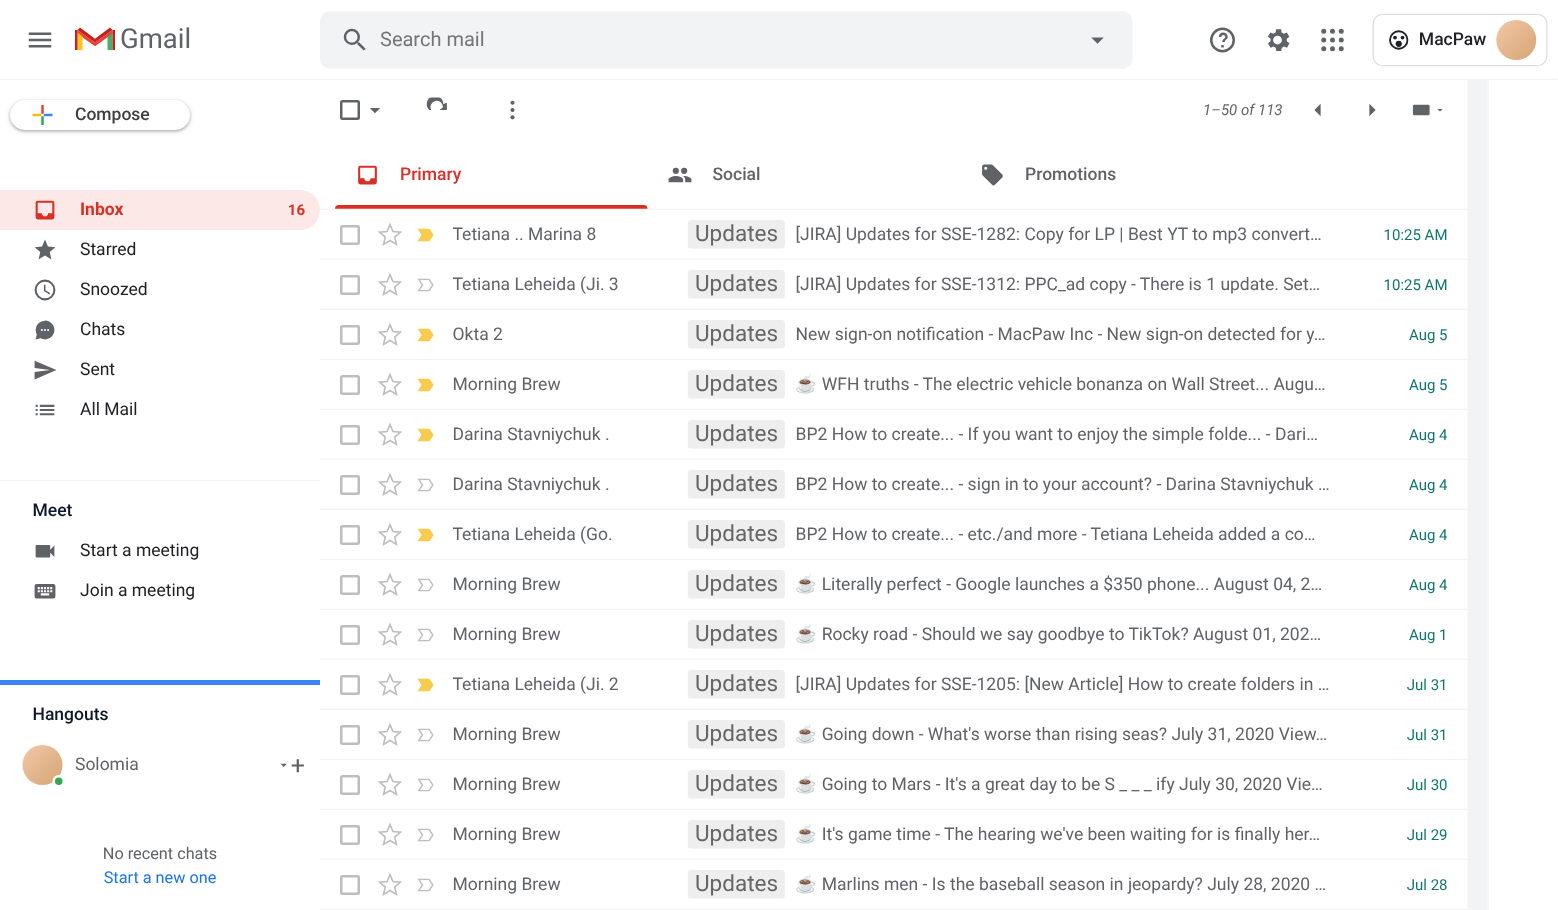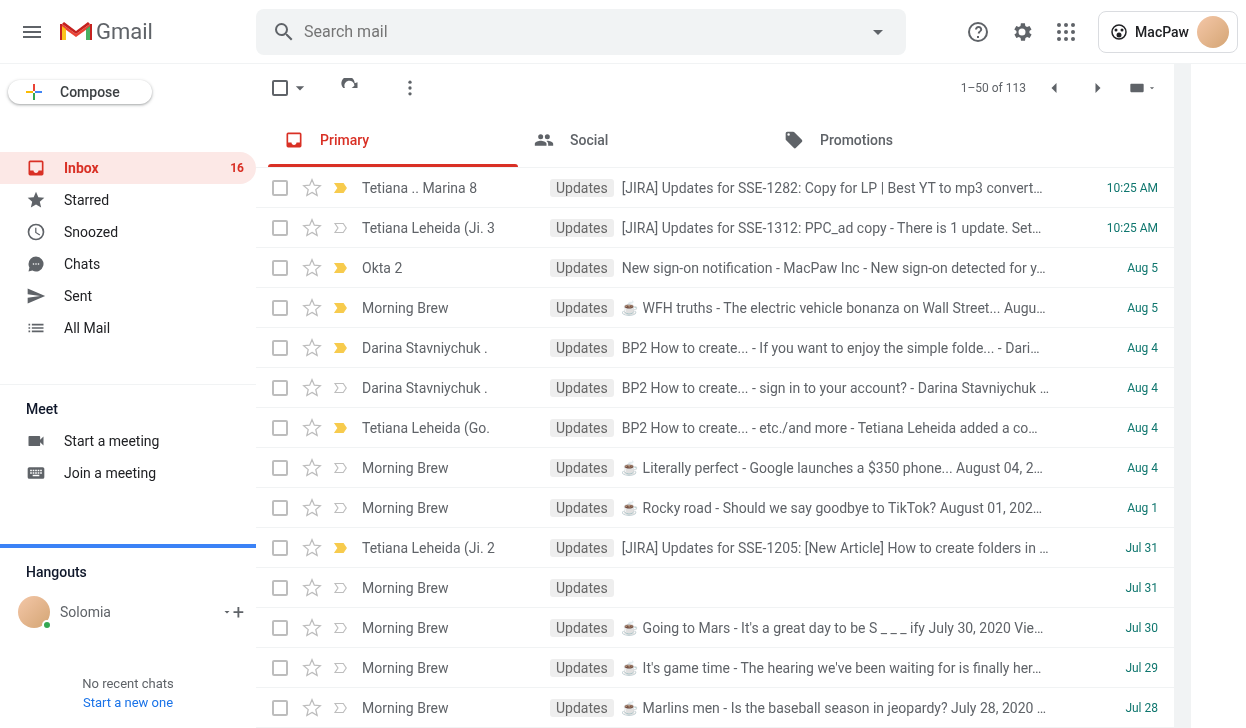--- a/index.html
+++ b/index.html
@@ -36,42 +36,42 @@
     .hangouts-avatar { width: 32px; height: 32px; border-radius: 50%; background: linear-gradient(135deg, #f4c7a8, #d4a574); position: relative; }
     .presence { width: 10px; height: 10px; background: #34a853; border: 2px solid #fff; border-radius: 50%; position: absolute; bottom: -2px; right: -2px; }
     .hangouts-name { margin-left: 10px; color: #5f6368; flex: 1; }
     .plus-btn { color: #5f6368; font-size: 20px; cursor: pointer; }
     .no-chats { text-align: center; color: #5f6368; font-size: 13px; margin-top: 40px; }
     .no-chats a { color: #1a73e8; text-decoration: none; display: block; margin-top: 4px; }
     .sidebar-footer { margin-top: auto; border-top: 1px solid #f1f3f4; display: flex; align-items: center; justify-content: space-around; height: 48px; padding: 0 40px; }
     
     
     .main { flex: 1; display: flex; flex-direction: column; border-left: 0; }
-    .toolbar { display: flex; align-items: center; height: 48px; padding: 0 16px; }
+    .toolbar { display: flex; align-items: center; height: 48px; padding: 0 16px; font-style: italic; }
     .toolbar-left { display: flex; align-items: center; gap: 20px; }
     .checkbox-wrap { display: flex; align-items: center; gap: 2px; }
     .checkbox { width: 16px; height: 16px; border: 2px solid #5f6368; border-radius: 2px; }
     .toolbar-right { margin-left: auto; display: flex; align-items: center; gap: 12px; color: #5f6368; font-size: 12px; }
     .page-btn { width: 32px; height: 32px; display: flex; align-items: center; justify-content: center; border-radius: 50%; cursor: pointer; }
     
     
     .tabs { display: flex; border-bottom: 1px solid #f1f3f4; height: 56px; padding-left: 12px; }
     .tab { display: flex; align-items: center; gap: 16px; padding-left: 16px; width: 250px; cursor: pointer; color: #5f6368; font-weight: 500; position: relative; }
     .tab.active { color: #d93025; }
     .tab.active::after { content: ''; position: absolute; bottom: 0; left: 0; right: 0; height: 3px; background: #d93025; border-radius: 3px 3px 0 0; }
     
     
     .email-list { flex: 1; overflow-y: auto; }
     .email-row { display: flex; align-items: center; height: 40px; padding: 0 16px; border-bottom: 1px solid #f1f3f4; cursor: pointer; }
     .row-cb { width: 20px; margin-right: 10px; }
     .row-star { width: 20px; margin-right: 10px; display: flex; }
     .row-imp { width: 20px; margin-right: 10px; display: flex; }
     .row-sender { width: 188px; color: #5f6368; white-space: nowrap; overflow: hidden; }
     .row-body { flex: 1; display: flex; align-items: center; gap: 8px; overflow: hidden; }
-    .label-chip { background: #eee; color: #666; font-size: 14px; padding: 1px 6px; border-radius: 3px; }
+    .label-chip { background: #eee; color: #666; font-size: 18px; padding: 1px 6px; border-radius: 3px; }
     .row-subject { white-space: nowrap; overflow: hidden; text-overflow: ellipsis; color: #5f6368; }
     .row-subject .subj { color: #5f6368; }
     .row-subject .snip { color: #5f6368; }
     .row-date { width: 72px; text-align: right; color: #0f766e; font-size: 12px; }
     
     
     .side-panel { width: 56px; border-left: 1px solid #f1f3f4; display: flex; flex-direction: row; align-items: center; padding-top: 16px; gap: 24px; }
     .side-icon { width: 20px; height: 20px; cursor: pointer; }
     
     
@@ -554,20 +554,21 @@
             </svg>
           </div>
     <div class="row-imp">
             <svg width="18" height="18" viewBox="0 0 24 24">
               <path fill="none" stroke="#bdbdbd" stroke-width="1.5" d="M4 6h11l4 6-4 6H4l4-6z"></path>
             </svg>
           </div>
     <div class="row-sender">Morning Brew</div>
     <div class="row-body">
       <span class="label-chip">Updates</span>
+      <span class="row-subject"><span class="subj">☕ Going down</span><span class="snip"> - What's worse than rising seas? July 31, 2020 View…</span></span>
     </div>
     <div class="row-date">Jul 31</div>
   </div>
         <div class="email-row">
     <div class="row-cb">
             <div class="checkbox" style="border-color:#bdbdbd;"></div>
           </div>
     <div class="row-star">
             <svg width="20" height="20" viewBox="0 0 24 24">
               <path fill="none" stroke="#bdbdbd" stroke-width="1.5" d="M12 17.27L18.18 21l-1.64-7.03L22 9.24l-7.19-.61L12 2 9.19 8.63 2 9.24l5.46 4.73L5.82 21z"></path>

